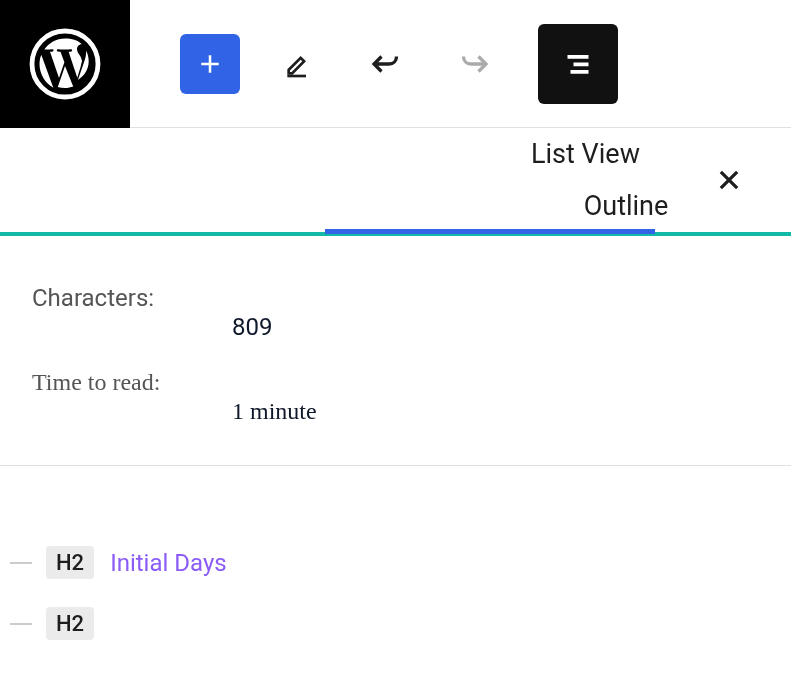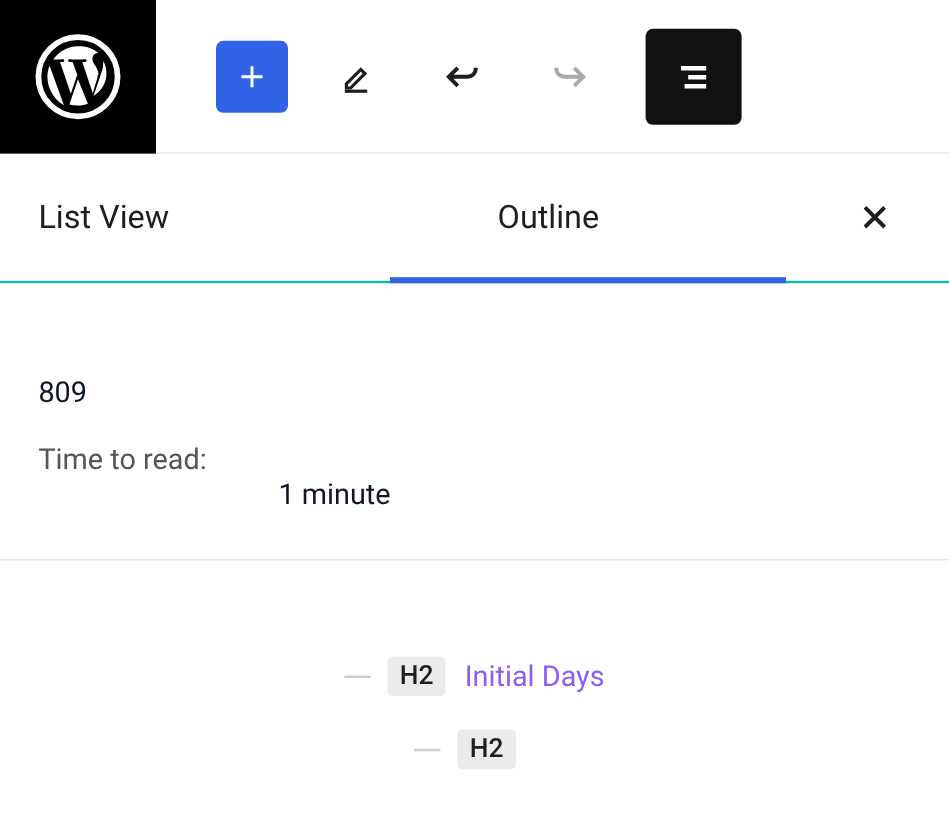--- a/index.html
+++ b/index.html
@@ -40,24 +40,25 @@
       border-radius: 6px;
       cursor: pointer;
     }
     .tb-add { background: #3063e6; }
     .tb-active { background: #111; width: 80px; height: 80px; margin-left: 6px; }
     .tb-plain { background: transparent; }
     .tb-plain svg { fill: #1e1e1e; }
     .tb-redo svg { fill: #aaa; }
     .tabs-row {
       display: flex;
-      align-items: flex-start;
+      align-items: flex-end;
       height: 108px;
-      border-bottom: 2px solid #14b8a6;
+      border-bottom: 4px solid #14b8a6;
       position: relative;
+      flex-direction: column;
     }
     .tab {
       font-size: 27px;
       color: #1e1e1e;
       cursor: pointer;
       height: 100%;
       display: flex;
       align-items: center;
       position: relative;
     }
@@ -86,32 +87,31 @@
     .stats {
       padding: 48px 32px 40px 32px;
       border-bottom: 1px solid #e0e0e0;
     }
     .stat-row {
       display: flex;
       font-size: 24px;
       color: #555;
       margin-bottom: 28px;
     }
-    .stat-row:last-child { margin-bottom: 0; }
+    .stat-row:last-child { margin-bottom: 0; font-family: Liberation Serif, serif; }
     .stat-label { width: 200px; }
     .stat-value { color: #0f172a; margin-top: 29px; }
     .outline-list {
       padding: 80px 10px 0 10px;
     }
     .outline-item {
       display: flex;
       align-items: center;
       margin-bottom: 28px;
       cursor: pointer;
-      justify-content: center;
     }
     .outline-dash {
       width: 22px;
       height: 2px;
       background: #ccc;
       margin-right: 14px;
     }
     .heading-badge {
       background: #ebebeb;
       padding: 4px 10px;
@@ -178,20 +178,21 @@
   <div class="tab-outline-underline"></div>
   <div class="close-btn">
     <svg width="28" height="28" viewBox="0 0 24 24">
       <path stroke="#1e1e1e" stroke-width="2.8" d="M5 5l14 14M19 5L5 19"></path>
     </svg>
   </div>
 </div>
 
 <div class="stats">
   <div class="stat-row">
+    <div class="stat-label">Characters:</div>
     <div class="stat-value">809</div>
   </div>
   <div class="stat-row">
     <div class="stat-label">Time to read:</div>
     <div class="stat-value">1 minute</div>
   </div>
 </div>
 
 <div class="outline-list">
   <div class="outline-item">

